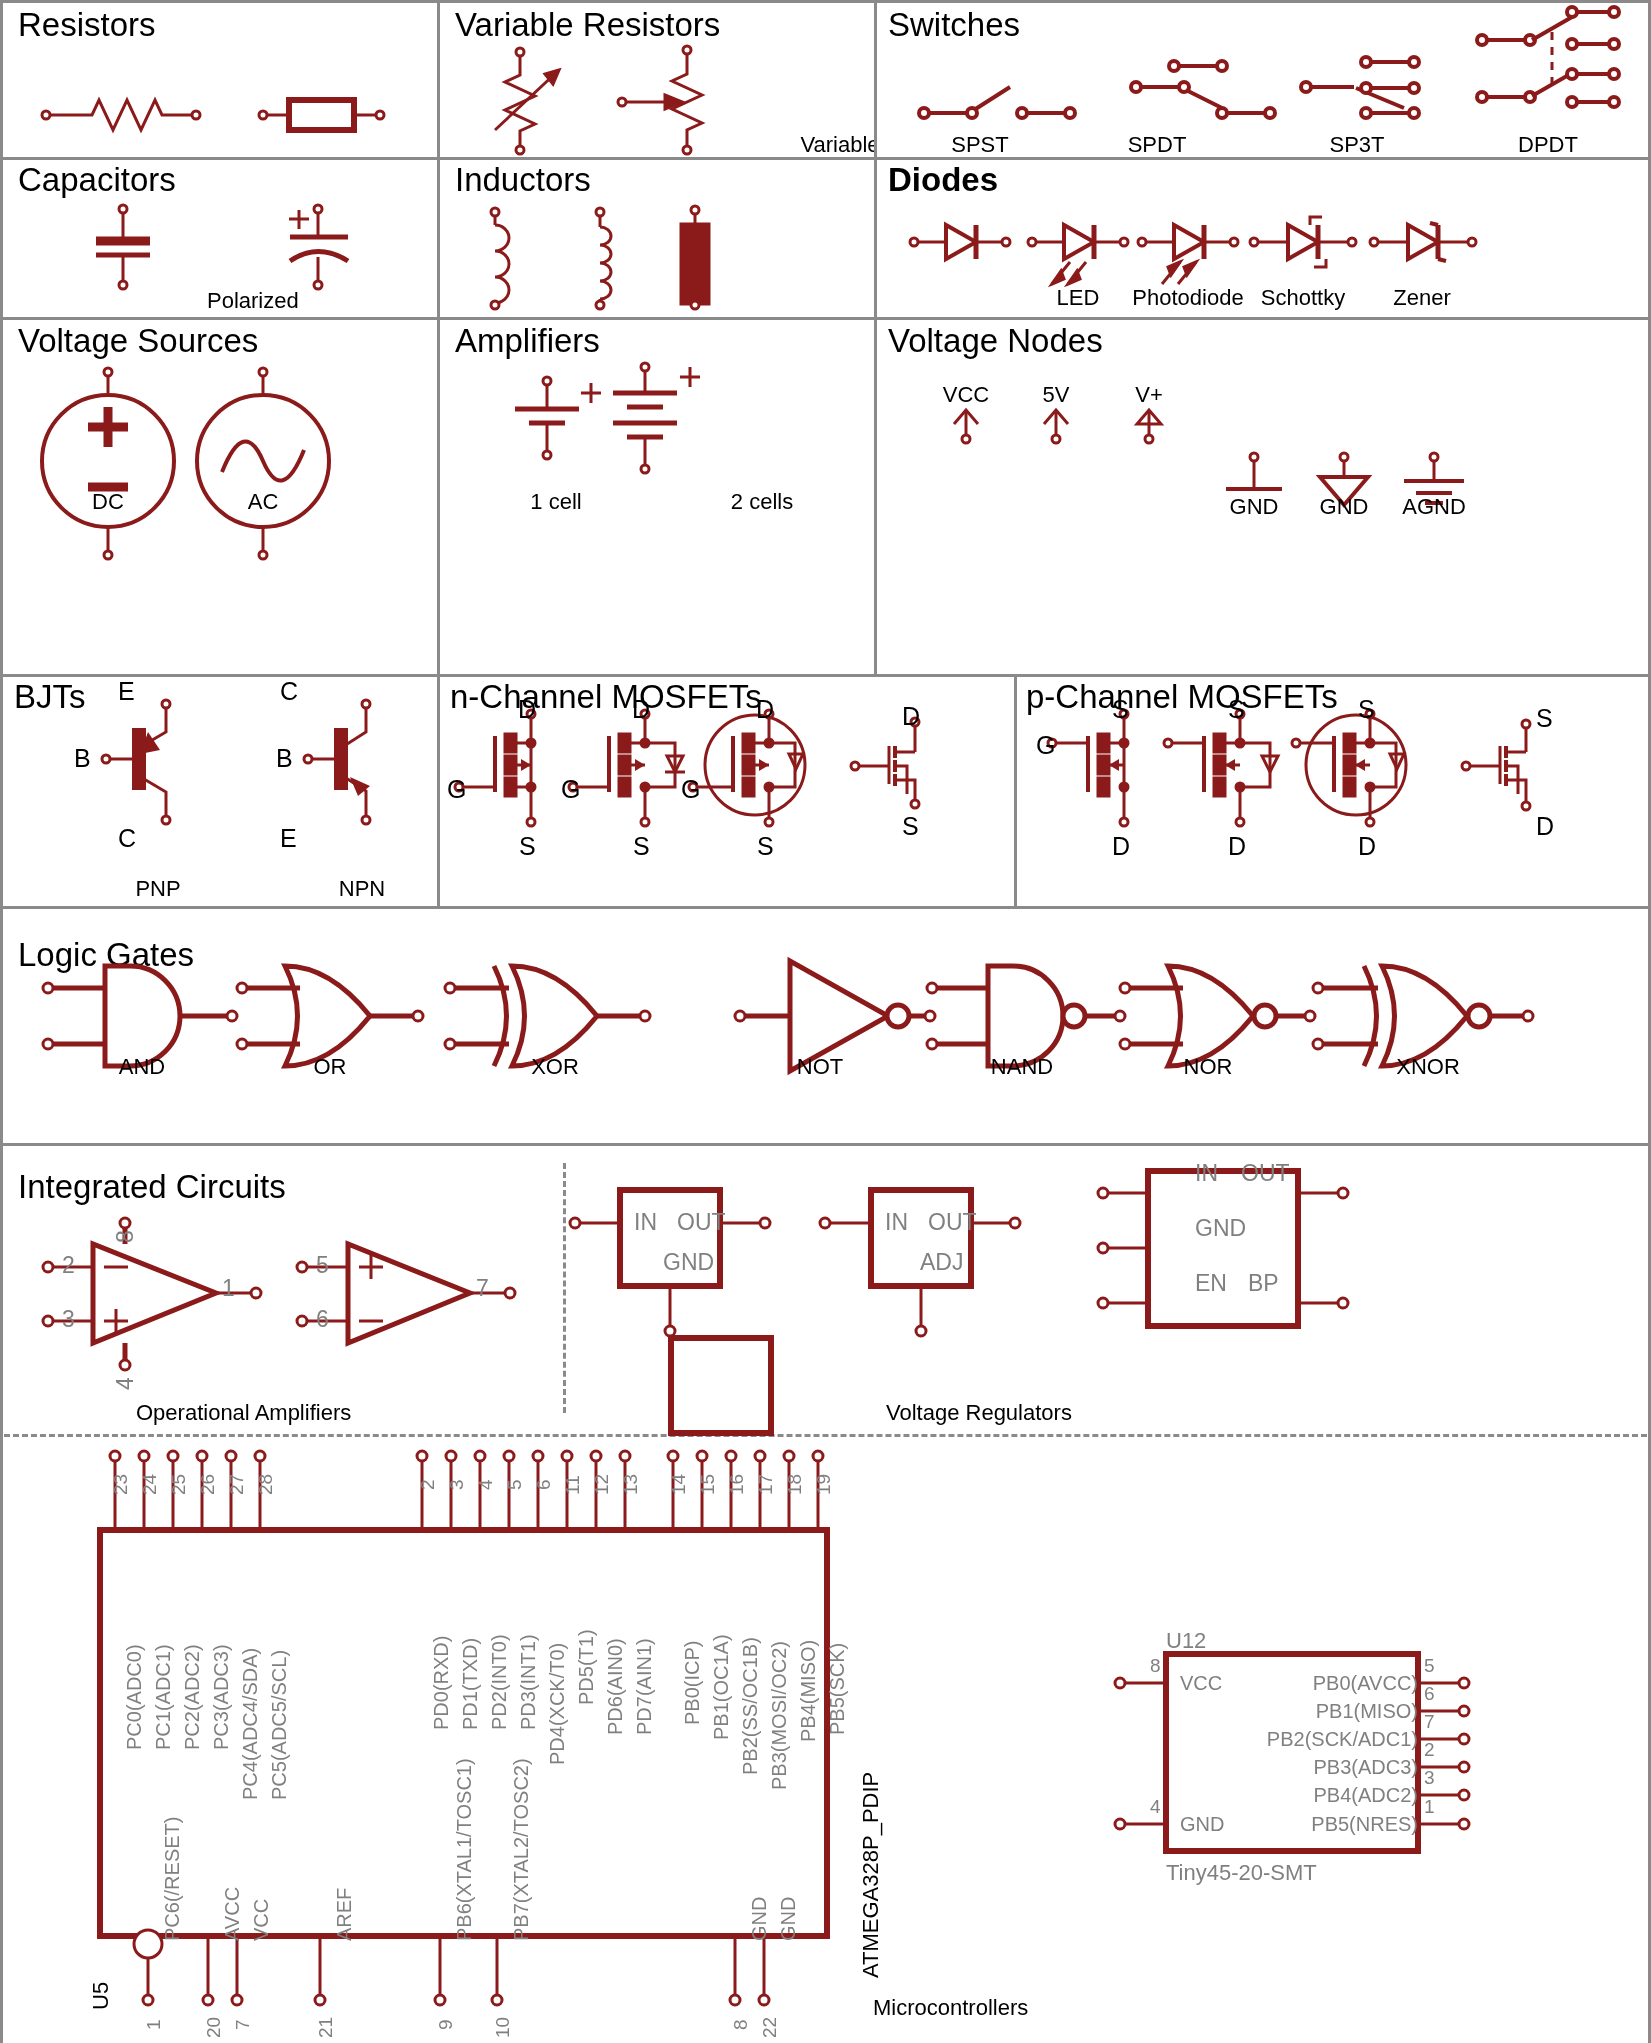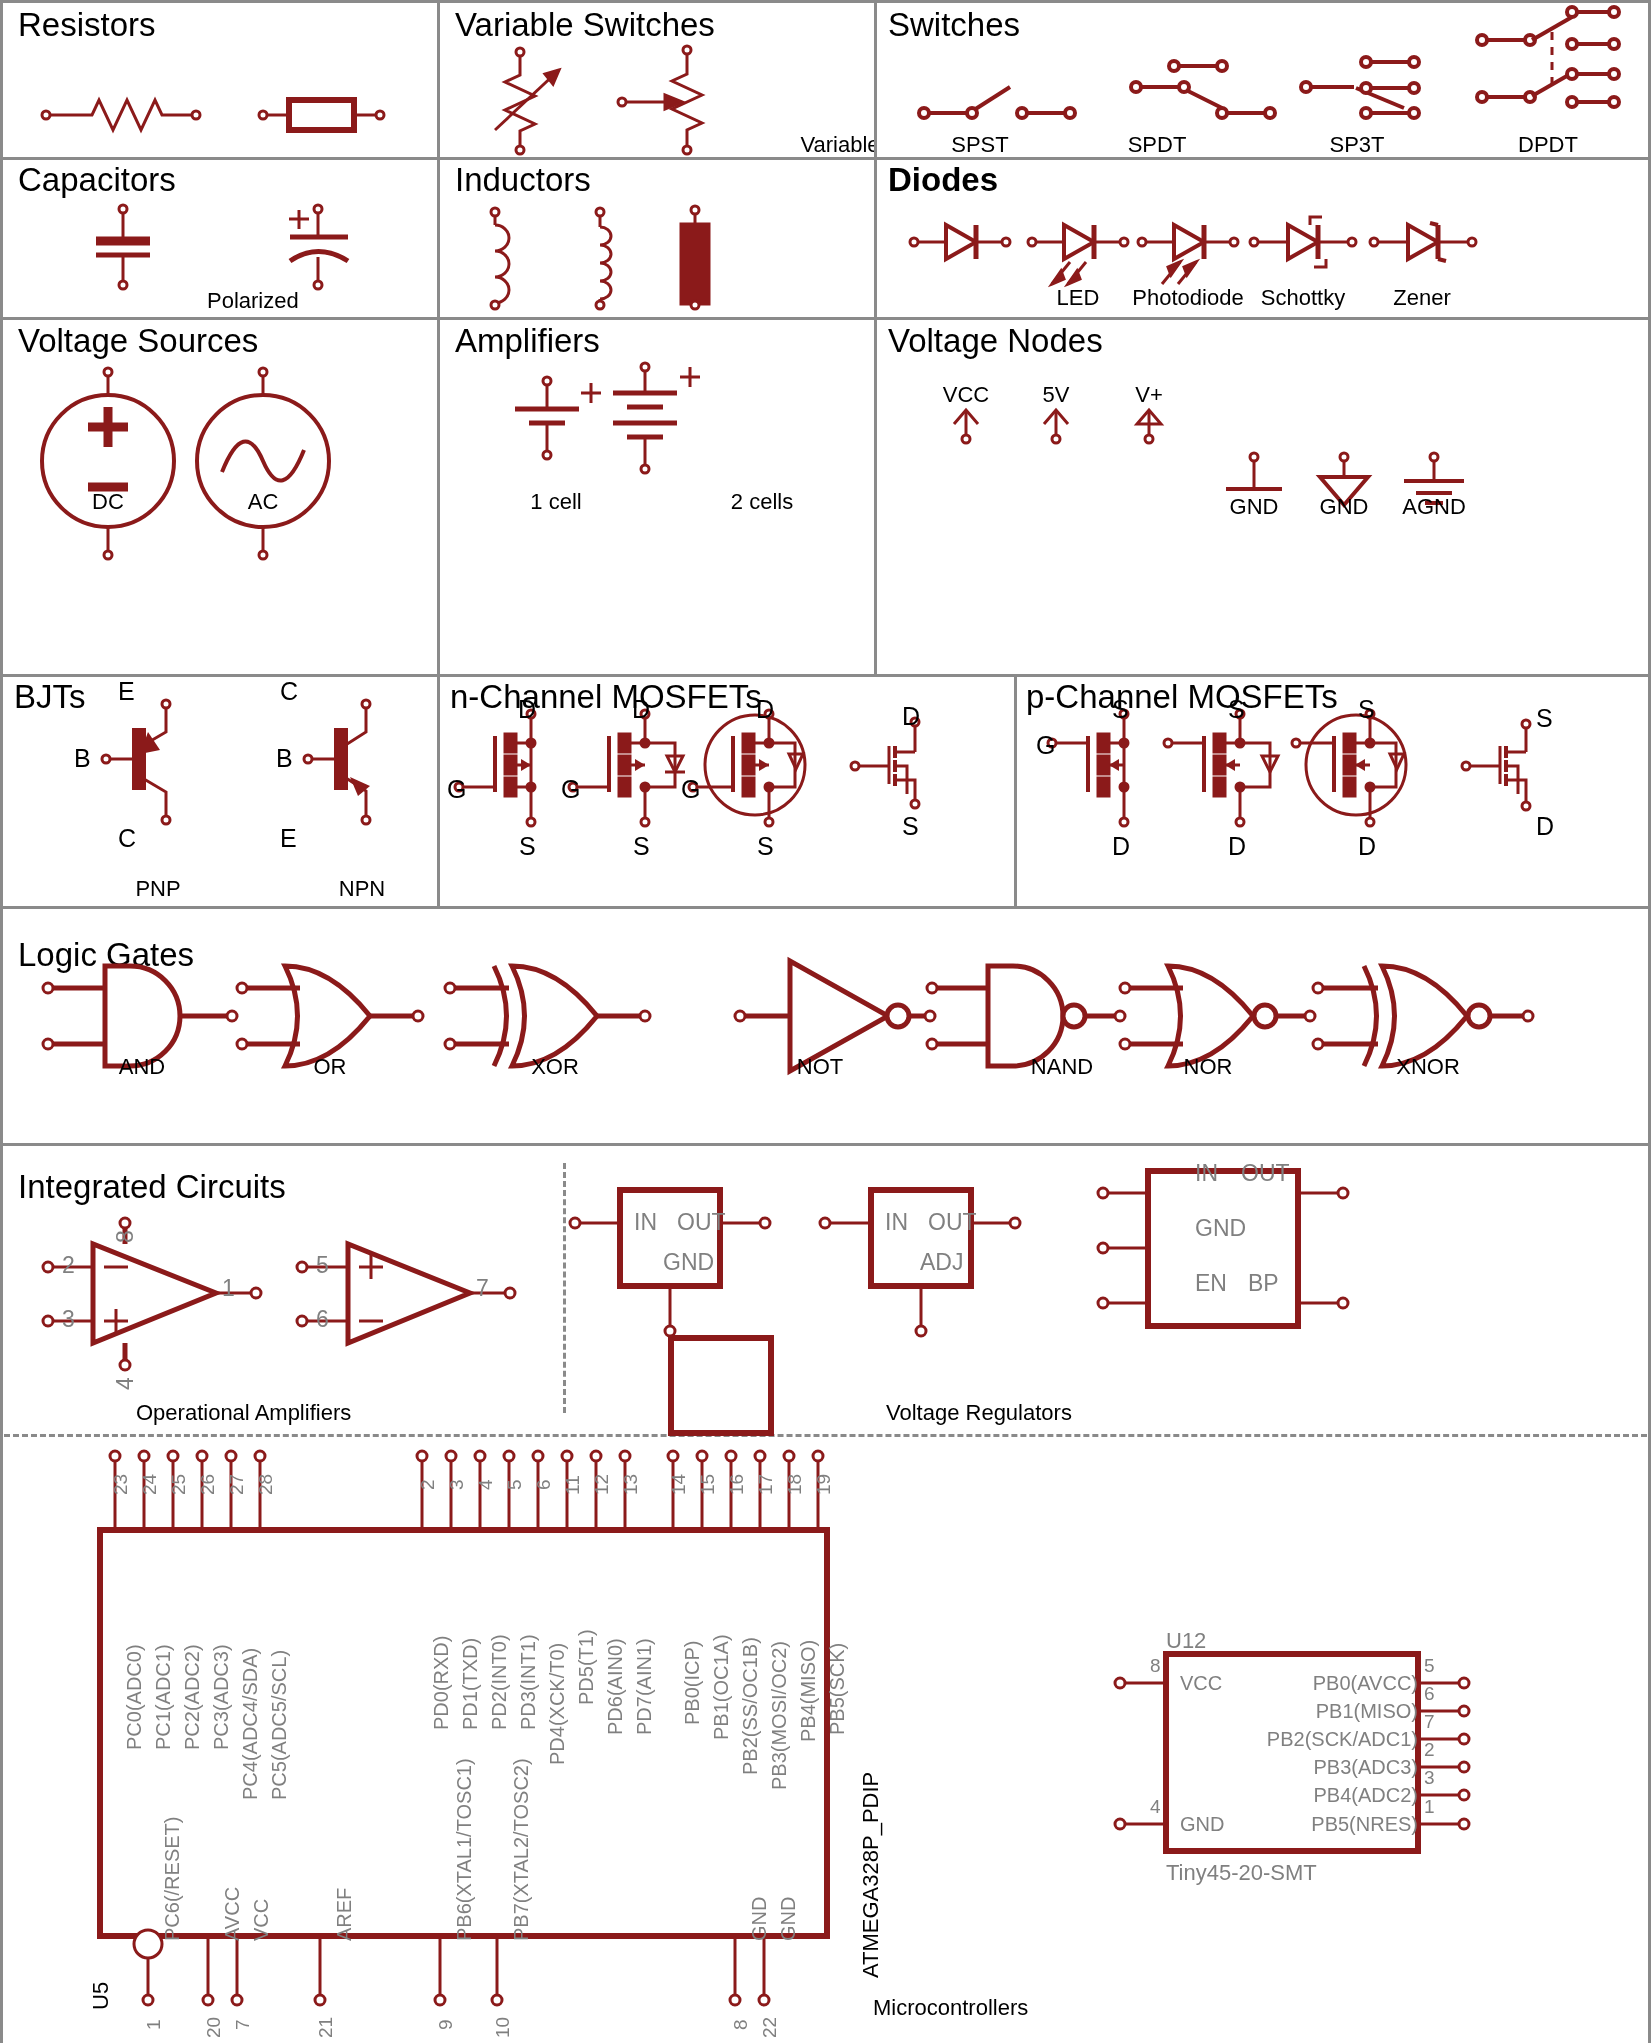--- a/index.html
+++ b/index.html
@@ -33,21 +33,21 @@
         <circle cx="196" cy="115" r="4" fill="#fff"></circle>
       <path d="M263 115 H289"></path>
         <path d="M354 115 H380"></path>
       <rect x="289" y="100" width="65" height="30" stroke-width="6"></rect>
       <circle cx="263" cy="115" r="4" fill="#fff"></circle>
         <circle cx="380" cy="115" r="4" fill="#fff"></circle>
     </g>
   </svg>
 
   <div class="cell" style="left:437px;top:0;width:440px;height:160px;"></div>
-  <div class="secttitle" style="left:455px;top:6px;">Variable Switches</div>
+  <div class="secttitle" style="left:455px;top:6px;">Variable Resistors</div>
   <svg style="left:437px;top:0;width:440px;height:160px;" viewBox="0 0 440 160">
     <g stroke="#8b1a1a" stroke-width="3" fill="none">
       <path d="M83 52 V75 L68 82 L98 96 L68 110 L98 124 L83 131 V150"></path>
       <circle cx="83" cy="52" r="4" fill="#fff"></circle>
         <circle cx="83" cy="150" r="4" fill="#fff"></circle>
       <path d="M58 130 L122 70" stroke-width="3"></path>
       <path d="M122 70 L108 74 L116 84 Z" fill="#8b1a1a"></path>
       <path d="M250 50 V74 L235 81 L265 95 L235 109 L265 123 L250 130 V150"></path>
       <circle cx="250" cy="50" r="4" fill="#fff"></circle>
         <circle cx="250" cy="150" r="4" fill="#fff"></circle>
@@ -564,21 +564,21 @@
         <circle cx="1318" cy="138" r="5" fill="#fff" stroke-width="3"></circle>
       <circle cx="1479" cy="110" r="11" fill="#fff"></circle>
       <path d="M1490 110 H1528"></path>
         <circle cx="1528" cy="110" r="5" fill="#fff" stroke-width="3"></circle>
     </g>
   </svg>
   <div class="cap c" style="left:142px;top:1054px;">AND</div>
   <div class="cap c" style="left:330px;top:1054px;">OR</div>
   <div class="cap c" style="left:555px;top:1054px;text-align:right;">XOR</div>
   <div class="cap c" style="left:820px;top:1054px;">NOT</div>
-  <div class="cap c" style="left:1022px;top:1054px;margin-left:40px;">NAND</div>
+  <div class="cap c" style="left:1022px;top:1054px;">NAND</div>
   <div class="cap c" style="left:1208px;top:1054px;">NOR</div>
   <div class="cap c" style="left:1428px;top:1054px;">XNOR</div>
 
   <div class="cell" style="left:0;top:1143px;width:1651px;height:900px;border-bottom:none;"></div>
   <div class="secttitle" style="left:18px;top:1168px;">Integrated Circuits</div>
   <div class="dashv" style="left:563px;top:1163px;height:250px;"></div>
   <div class="dash" style="left:4px;top:1434px;width:1643px;"></div>
 
   <svg style="left:0;top:1143px;width:563px;height:280px;" viewBox="0 0 563 280">
     <g stroke="#8b1a1a" stroke-width="5" fill="none">

